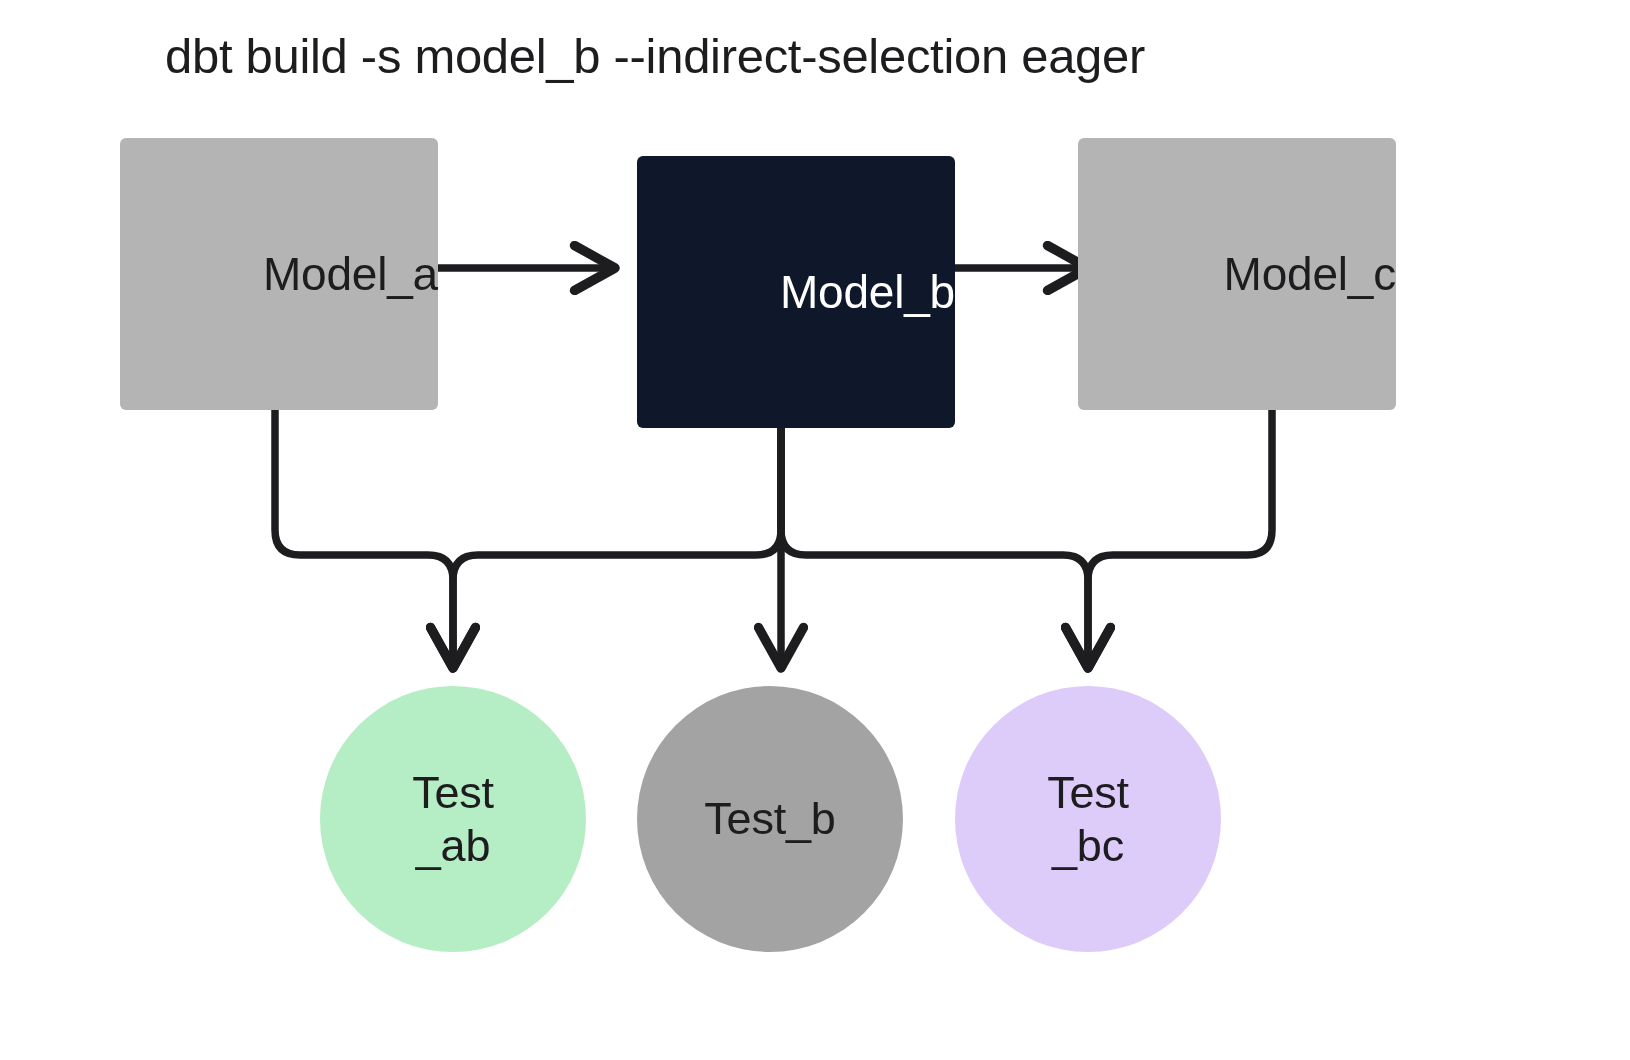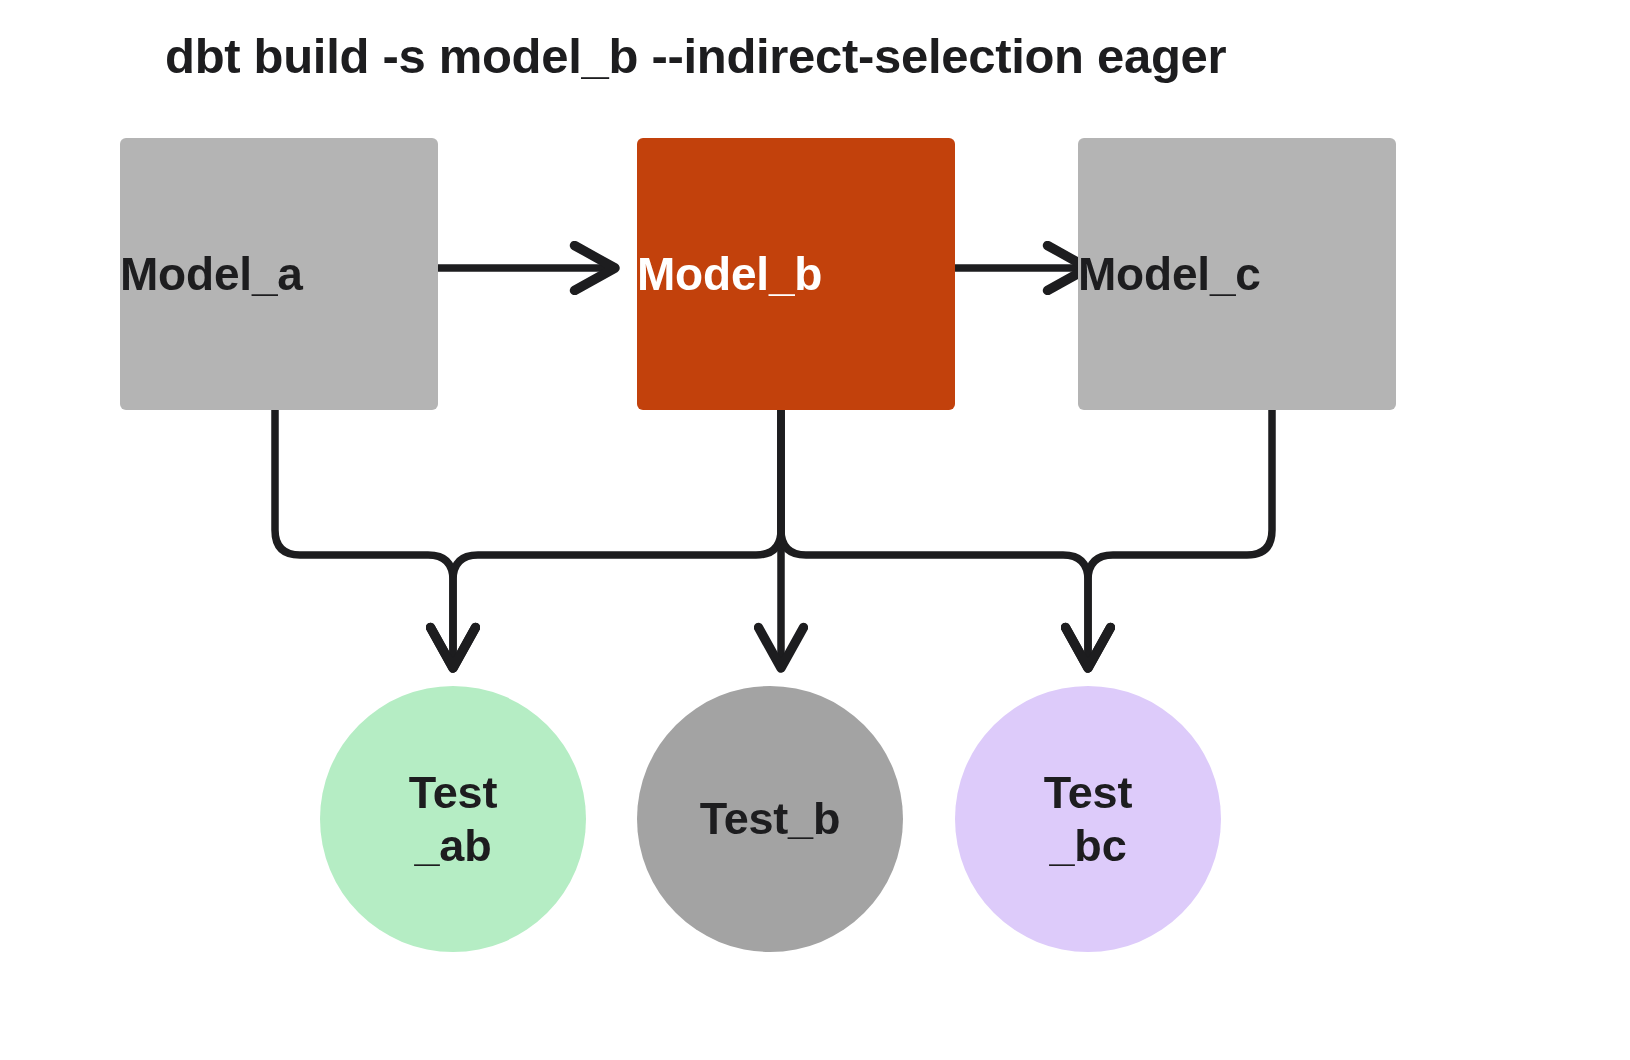--- a/index.html
+++ b/index.html
@@ -11,21 +11,20 @@
     width: 1630px;
     height: 1060px;
     font-family: "Liberation Sans", sans-serif;
     overflow: hidden;
   }
   #canvas {
     position: relative;
     width: 1630px;
     height: 1060px;
     background: #ffffff;
-    font-weight: bold;
   }
   #edges {
     position: absolute;
     left: 0;
     top: 0;
     width: 1630px;
     height: 1060px;
   }
   .title {
     position: absolute;
@@ -36,26 +35,26 @@
     letter-spacing: -0.3px;
     white-space: nowrap;
   }
   .model-node {
     position: absolute;
     width: 318px;
     height: 272px;
     border-radius: 6px;
     display: flex;
     align-items: center;
-    justify-content: flex-start;
+    justify-content: flex-end;
     font-size: 46px;
     letter-spacing: -0.2px;
   }
   #node-model-a { left: 120px;  top: 138px; background: #b4b4b4; color: #1d1d1f; }
-  #node-model-b { left: 637px;  top: 138px; background: #c2410c; color: #ffffff; }
+  #node-model-b { left: 637px;  top: 156px; background: #0f172a; color: #ffffff; }
   #node-model-c { left: 1078px; top: 138px; background: #b4b4b4; color: #1d1d1f; }
 
   .test-node {
     position: absolute;
     width: 266px;
     height: 266px;
     border-radius: 50%;
     display: flex;
     flex-direction: column;
     align-items: center;

